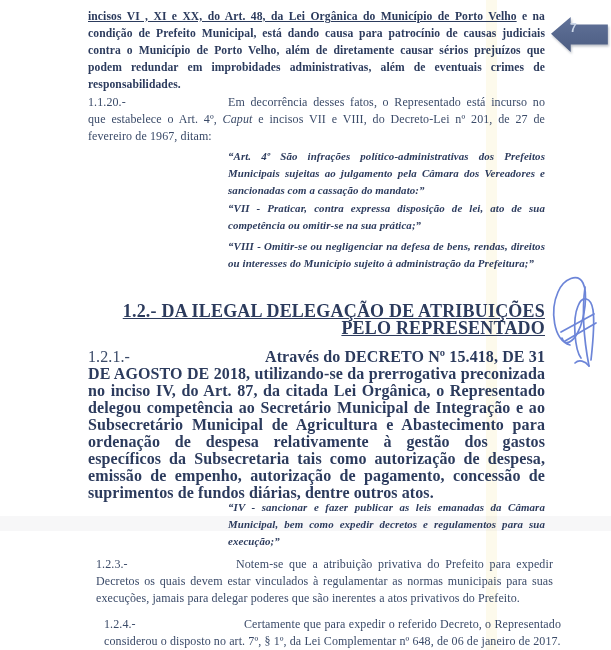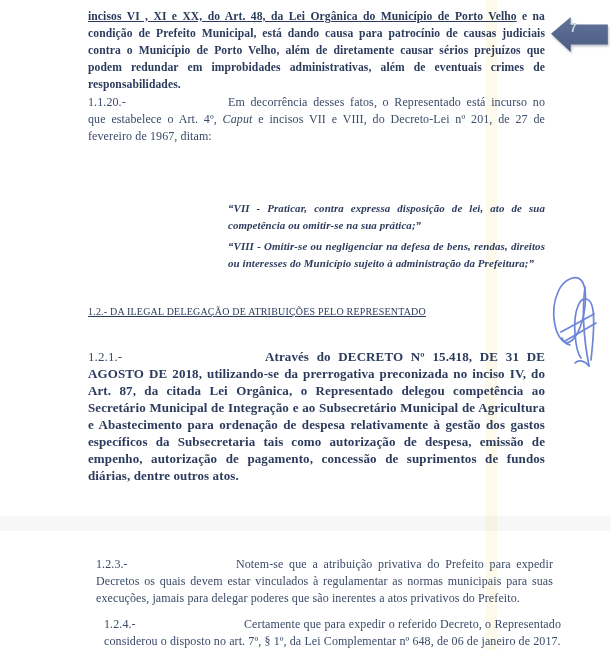--- a/index.html
+++ b/index.html
@@ -28,21 +28,21 @@
     width: 457px;
     text-align: justify;
     line-height: 17px;
     color: #3a4a68;
     letter-spacing: 0.1px;
   }
   .boldpara { font-weight: bold; color: #2c3b5d; }
   .regular  { font-weight: normal; }
   .fs-intro { font-size: 11.6px; }
   .fs-body  { font-size: 12px; }
-  .fs-121   { font-size: 13px; }
+  .fs-121   { font-size: 16px; }
 
   .num {
     display: inline-block;
     font-weight: normal;
     font-style: normal;
     color: #3a4a68;
   }
   .num-w140 { width: 140px; }
   .num-w177 { width: 177px; }
 
@@ -51,23 +51,23 @@
   .quote {
     left: 228px;
     width: 317px;
     font-size: 10.9px;
     font-weight: bold;
     font-style: italic;
     color: #2c3b5d;
   }
 
   .heading {
-    text-align: left;
-    font-weight: normal;
-    font-size: 10px;
+    text-align: right;
+    font-weight: bold;
+    font-size: 18px;
     color: #2c3b5d;
     text-decoration: underline;
     letter-spacing: 0.2px;
   }
 
   
   .page-marker {
     position: absolute; left: 551px; top: 16px; width: 58px; height: 37px;
     filter: drop-shadow(1px 2px 1px rgba(70, 80, 100, 0.35));
   }
@@ -97,30 +97,32 @@
 
   <div class="page-marker">
     <div class="arrow-shape"></div>
     <span class="page-num">7</span>
   </div>
 
   <p class="block boldpara fs-intro" style="top:8px; margin:0;"><span class="ul">incisos VI , XI e XX, do Art. 48, da Lei Orgânica do Município de Porto Velho</span><span> e na condição de Prefeito Municipal, está dando causa para patrocínio de causas judiciais contra o Município de Porto Velho, além de diretamente causar sérios prejuízos que podem redundar em improbidades administrativas, além de eventuais crimes de responsabilidades.</span></p>
 
   <p class="block regular fs-body" style="top:94px; margin:0;"><span class="num num-w140">1.1.20.-</span><span>Em decorrência desses fatos, o Representado está incurso no que estabelece o Art. 4º, </span><i>Caput</i><span> e incisos VII e VIII, do Decreto-Lei nº 201, de 27 de fevereiro de 1967, ditam:</span></p>
 
+  <p class="block quote" style="top:148px; margin:0;">“Art. 4º São infrações político-administrativas dos Prefeitos Municipais sujeitas ao julgamento pela Câmara dos Vereadores e sancionadas com a cassação do mandato:”</p>
 
   <p class="block quote" style="top:200px; margin:0;">“VII - Praticar, contra expressa disposição de lei, ato de sua competência ou omitir-se na sua prática;”</p>
 
   <p class="block quote" style="top:238px; margin:0;">“VIII - Omitir-se ou negligenciar na defesa de bens, rendas, direitos ou interesses do Município sujeito à administração da Prefeitura;”</p>
 
   <h2 class="block heading" style="top:303px; margin:0;">1.2.- DA ILEGAL DELEGAÇÃO DE ATRIBUIÇÕES PELO REPRESENTADO</h2>
 
   <p class="block boldpara fs-121" style="top:348px; margin:0;"><span class="num num-w177">1.2.1.-</span><span>Através do DECRETO Nº 15.418, DE 31 DE AGOSTO DE 2018, utilizando-se da prerrogativa preconizada no inciso IV, do Art. 87, da citada Lei Orgânica, o Representado delegou competência ao Secretário Municipal de Integração e ao Subsecretário Municipal de Agricultura e Abastecimento para ordenação de despesa relativamente à gestão dos gastos específicos da Subsecretaria tais como autorização de despesa, emissão de empenho, autorização de pagamento, concessão de suprimentos de fundos diárias, dentre outros atos.</span></p>
 
 
+  <p class="block quote" style="top:499px; margin:0;">“IV - sancionar e fazer publicar as leis emanadas da Câmara Municipal, bem como expedir decretos e regulamentos para sua execução;”</p>
 
   <p class="block regular fs-body" style="top:548px; margin:8px;"><span class="num num-w140">1.2.3.-</span><span>Notem-se que a atribuição privativa do Prefeito para expedir Decretos os quais devem estar vinculados à regulamentar as normas municipais para suas execuções, jamais para delegar poderes que são inerentes a atos privativos do Prefeito.</span></p>
 
   <p class="block regular fs-body" style="top:600px; margin:16px;"><span class="num num-w140">1.2.4.-</span><span>Certamente que para expedir o referido Decreto, o Representado considerou o disposto no art. 7º, § 1º, da Lei Complementar nº 648, de 06 de janeiro de 2017.</span></p>
 
   <svg class="signature" viewBox="0 0 60 100">
     <g fill="none" stroke="#5d78d4" stroke-width="1.7" stroke-linecap="round" opacity="0.9">
       <path d="M25,75 C8,70 5,40 13,22 C19,8 33,3 38,13 C43,23 40,48 33,62 C28,72 20,77 17,68"></path>
       <path d="M36,88 C30,80 27,50 33,36 C37,25 46,27 48,40 C50,53 48,72 46,90"></path>
       <path d="M16,62 L49,44"></path>

